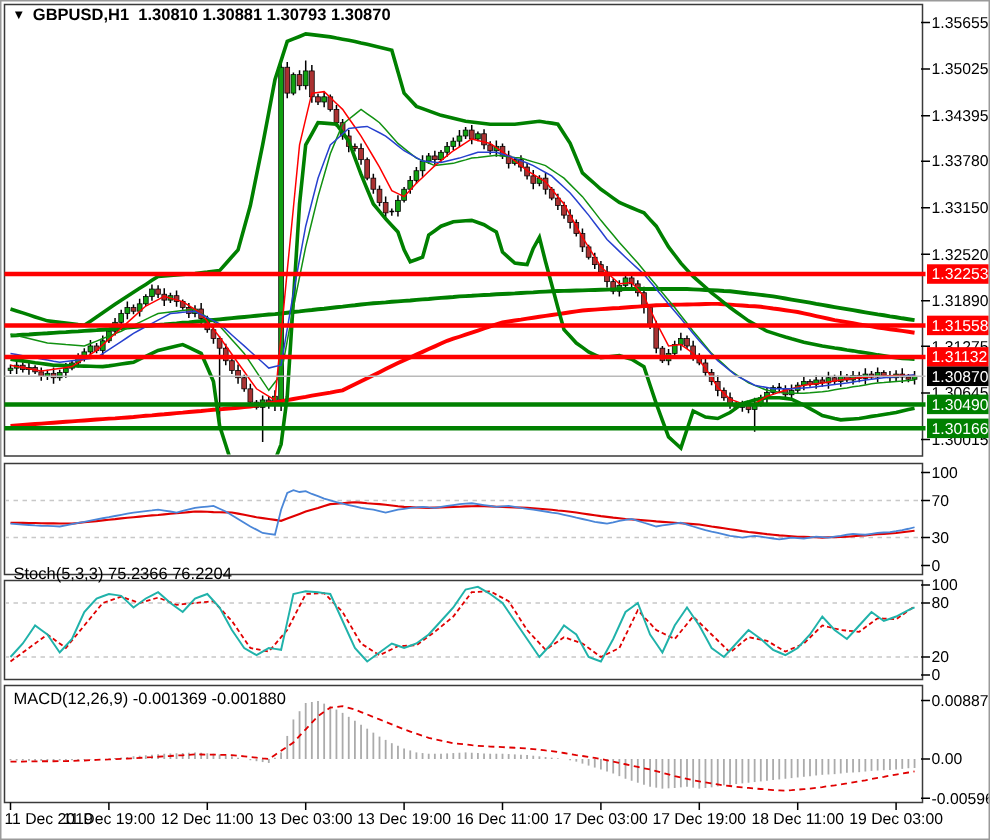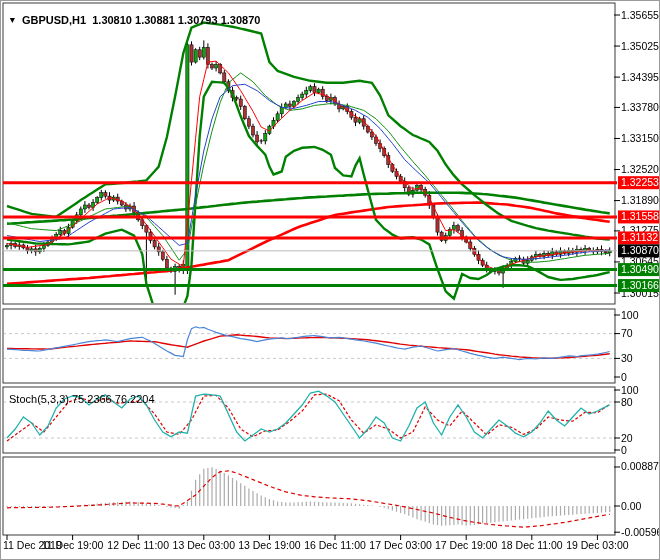--- a/index.html
+++ b/index.html
@@ -1,22 +1,22 @@
 <!DOCTYPE html>
 <html><head>
 <meta charset="utf-8">
 <style>
   html,body{margin:0;padding:0;background:#ffffff;}
   #window{position:relative;width:660px;height:560px;background:#ffffff;overflow:hidden;
           font-family:"Liberation Sans","DejaVu Sans",sans-serif;border:1px solid #9a9a9a;box-sizing:border-box;}
   #chart-svg{position:absolute;left:0;top:0;}
   .overlay-label{position:absolute;color:#000;font-size:11px;white-space:pre;pointer-events:none;}
-  #main-title{left:6px;top:13px;font-weight:700;}
+  #main-title{left:6px;top:3px;font-weight:700;}
   #rsi-label{left:8px;top:311px;}
-  #stoch-label{left:8px;top:392px;}
+  #stoch-label{left:8px;top:376px;}
   #macd-label{left:8px;top:459px;}
   .tri{display:inline-block;transform:scale(.8);margin-right:4px;}
 </style>
 </head>
 <body>
 
 <div id="window">
   <svg id="chart-svg" width="660" height="560">
       <defs>
         <clipPath id="clipMain">
@@ -600,13 +600,14 @@
         <line x1="465.19999999999993" y1="534" x2="465.19999999999993" y2="539" stroke="#000" stroke-width="1"></line>
         <text x="465.19999999999993" y="548" font-size="10.5px" font-family="Liberation Sans, DejaVu Sans, sans-serif" fill="#000000" text-anchor="middle">17 Dec 19:00</text>
         <line x1="530.8" y1="534" x2="530.8" y2="539" stroke="#000" stroke-width="1"></line>
         <text x="530.8" y="548" font-size="10.5px" font-family="Liberation Sans, DejaVu Sans, sans-serif" fill="#000000" text-anchor="middle">18 Dec 11:00</text>
         <line x1="596.4" y1="534" x2="596.4" y2="539" stroke="#000" stroke-width="1"></line>
         <text x="596.4" y="548" font-size="10.5px" font-family="Liberation Sans, DejaVu Sans, sans-serif" fill="#000000" text-anchor="middle">19 Dec 03:00</text>
       </g>
     </svg>
   <div class="overlay-label" id="main-title"><span class="tri">▼</span><span>GBPUSD,H1</span>&nbsp;&nbsp;<span>1.30810 1.30881 1.30793 1.30870</span></div>
   <div class="overlay-label" id="stoch-label">Stoch(5,3,3) 75.2366 76.2204</div>
+  <div class="overlay-label" id="macd-label">MACD(12,26,9) -0.001369 -0.001880</div>
 </div>
 
 </body></html>

